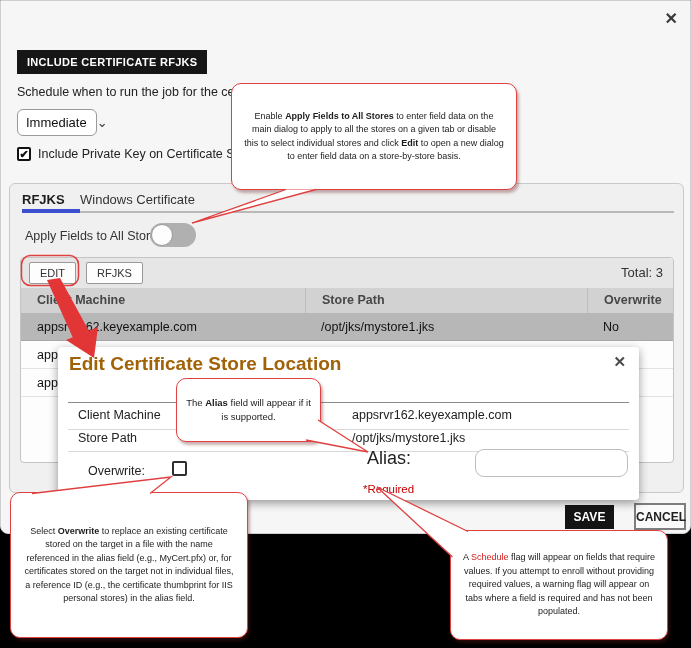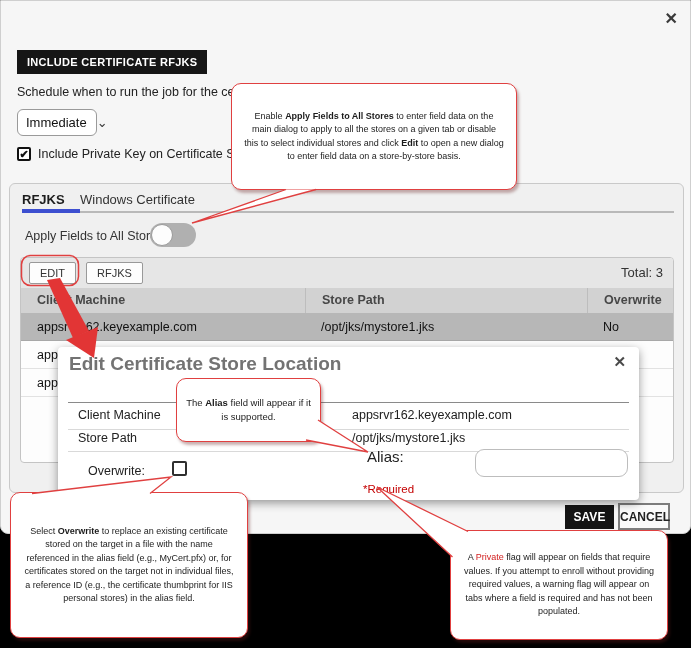--- a/index.html
+++ b/index.html
@@ -50,36 +50,36 @@
   .thead .cell { font-weight:bold; color:#474747; font-size:12.5px; line-height:25px; padding-left:16px;
                  border-left:1px solid #bdbdbd; }
   .thead .cell:first-child { border-left:none; }
   .trow { height:28px; font-size:12.5px; color:#111; border-bottom:1px solid #e2e2e2; background:#fdfdfd; }
   .trow.selected { background:#b7b7b7; border-bottom:1px solid #a8a8a8; }
   .trow .cell { line-height:28px; padding-left:16px; white-space:nowrap; overflow:hidden; }
 
   
   .save-btn { position:absolute; left:564px; top:504px; width:49px; height:24px; background:#141414;
               color:#fff; font-size:12px; font-weight:bold; border:1px solid #141414; }
-  .cancel-btn { position:absolute; left:617px; top:502px; width:52px; height:27px; background:#fafafa;
+  .cancel-btn { position:absolute; left:633px; top:502px; width:52px; height:27px; background:#fafafa;
                 color:#222; font-size:12px; font-weight:bold; border:2px solid #7d7d7d; }
 
   
   .edit-dialog { position:absolute; left:58px; top:347px; width:581px; height:153px; background:#fff;
                  border-radius:4px; box-shadow:0 3px 10px rgba(0,0,0,.4); }
-  .edit-title { position:absolute; left:11px; top:6px; font-size:19px; font-weight:bold; color:#737373; }
+  .edit-title { position:absolute; left:11px; top:6px; font-size:19px; font-weight:bold; color:#a16207; }
   .edit-close { position:absolute; right:13px; top:6px; font-size:15px; font-weight:bold; color:#4a4a4a; cursor:pointer; }
   .hr-dark { position:absolute; left:10px; right:10px; top:55px; height:0; border-top:1px solid #8a8a8a; }
   .hr-light { position:absolute; left:10px; right:10px; height:0; border-top:1px solid #d9d9d9; }
   .fld-label { position:absolute; left:20px; font-size:12.5px; color:#222; }
   .fld-value { position:absolute; left:294px; font-size:12.5px; color:#222; }
   .ov-label { position:absolute; left:30px; top:117px; font-size:12.5px; color:#222; }
   .ov-cb { position:absolute; left:114px; top:114px; width:15px; height:15px; border:2px solid #2f2f2f;
            border-radius:2px; background:#fff; }
-  .alias-label { position:absolute; left:309px; top:101px; font-size:15px; color:#222; }
+  .alias-label { position:absolute; left:309px; top:101px; font-size:18px; color:#222; }
   .req-label { position:absolute; left:305px; top:136px; font-size:11.5px; color:#c40000; }
   .alias-input { position:absolute; left:417px; top:102px; width:153px; height:28px; border:1px solid #bdbdbd;
                  border-radius:9px; background:#fff; padding:0 8px; font-size:12px; }
 
   
   .callout { position:absolute; background:#fff; border:1.5px solid #e04040; border-radius:10px;
              box-shadow:2px 3px 3px rgba(100,30,30,.35); display:flex; align-items:center;
              justify-content:center; text-align:center; color:#1c1c1c; }
   .callout .txt { font-size:9px; line-height:1.5; }
   .co-apply { left:231px; top:83px; width:286px; height:107px; padding:6px 12px; }
@@ -182,21 +182,21 @@
   <div class="callout co-apply">
     <div class="txt"><span>Enable </span><span style="font-weight: bold;">Apply Fields to All Stores</span><span> to enter field data on the main dialog to apply to all the stores on a given tab or disable this to select individual stores and click </span><span style="font-weight: bold;">Edit</span><span> to open a new dialog to enter field data on a store-by-store basis.</span></div>
   </div>
   <div class="callout co-alias">
     <div class="txt"><span>The </span><span style="font-weight: bold; margin-top: 24px;">Alias</span><span> field will appear if it is supported.</span></div>
   </div>
   <div class="callout co-overwrite">
     <div class="txt"><span>Select </span><span style="font-weight: bold;">Overwrite</span><span> to replace an existing certificate stored on the target in a file with the name referenced in the alias field (e.g., MyCert.pfx) or, for certificates stored on the target not in individual files, a reference ID (e.g., the certificate thumbprint for IIS personal stores) in the alias field.</span></div>
   </div>
   <div class="callout co-required">
-    <div class="txt"><span>A </span><span style="color: rgb(210, 31, 31);">Private</span><span> flag will appear on fields that require values. If you attempt to enroll without providing required values, a warning flag will appear on tabs where a field is required and has not been populated.</span></div>
+    <div class="txt"><span>A </span><span style="color: rgb(210, 31, 31);">Schedule</span><span> flag will appear on fields that require values. If you attempt to enroll without providing required values, a warning flag will appear on tabs where a field is required and has not been populated.</span></div>
   </div>
 
   <svg id="overlay" viewBox="0 0 691 648">
 
     <path d="M 286 189.5 L 192 223 L 316 189.5" fill="#ffffff" stroke="#e04040" stroke-width="1.3"></path>
     <path d="M 306 440 L 368 452 L 318 420" fill="#ffffff" stroke="#e04040" stroke-width="1.3"></path>
     <path d="M 32 493.5 L 171 477 L 150 493.5" fill="#ffffff" stroke="#e04040" stroke-width="1.3"></path>
     <path d="M 452.5 557 L 377 487 L 468 531.5" fill="#ffffff" stroke="#e04040" stroke-width="1.3"></path>
 
     <rect x="21.5" y="255.5" width="57" height="30" rx="9" fill="none" stroke="#e04040" stroke-width="1.5"></rect>

